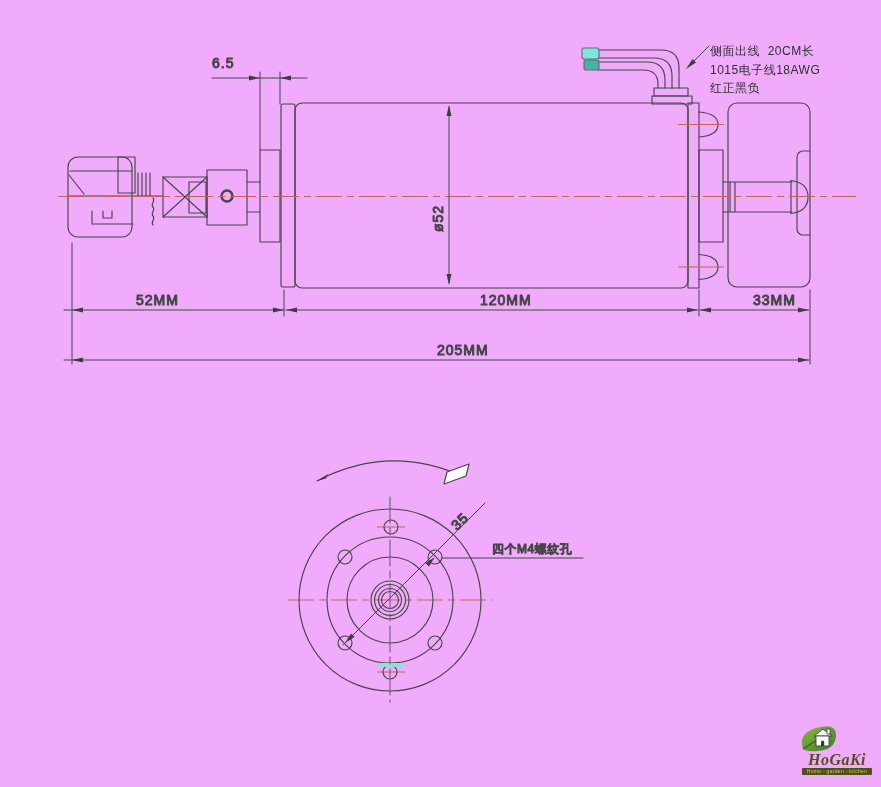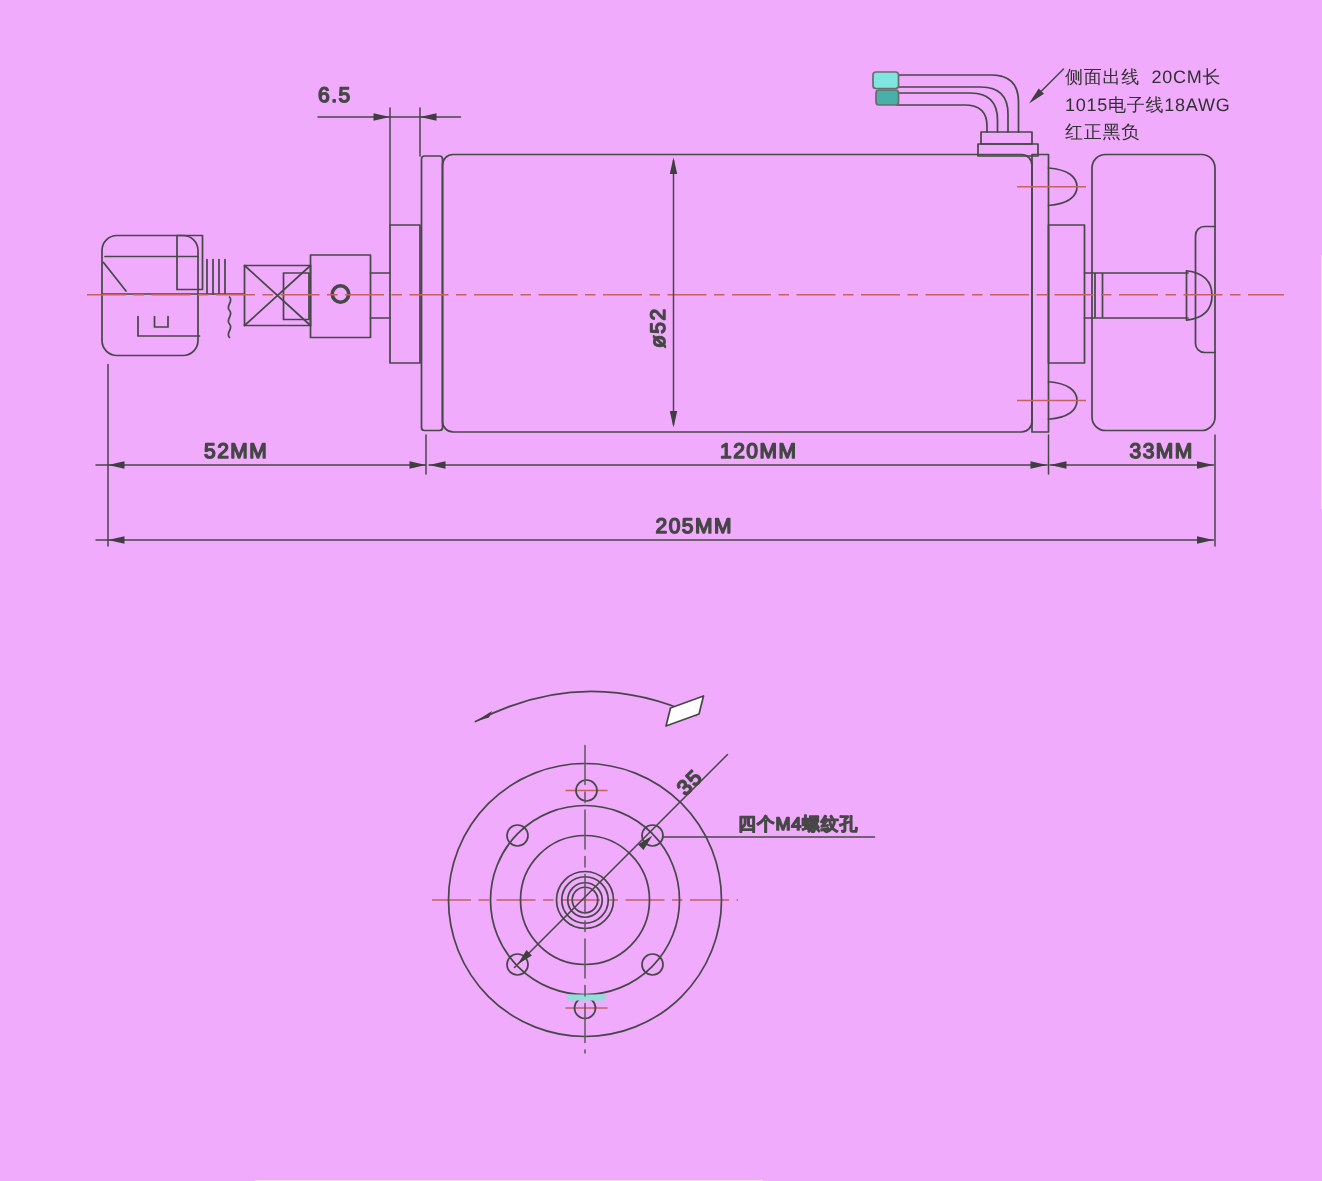--- a/index.html
+++ b/index.html
@@ -143,13 +143,33 @@
 
     <path d="M442,558 H583" class="thin"></path>
     <text class="cjk" x="492" y="553">四个M4螺纹孔</text>
 
     <path d="M317,481 Q390,443 464,477"></path>
     <polygon class="arrow" points="317,481 328,474 326,478.4"></polygon>
     <polygon points="447,472 469,464 466,476 444,484" fill="#ffffff"></polygon>
   </g>
 </svg>
 
+<div class="logo">
+  <div class="logo-leaf">
+    <svg width="42" height="28" viewBox="0 0 42 28">
+      <defs>
+        <linearGradient id="lg" x1="0" y1="0" x2="1" y2="1">
+          <stop offset="0" stop-color="#8abb3f"></stop>
+          <stop offset="1" stop-color="#3f7d27"></stop>
+        </linearGradient>
+      </defs>
+      <path d="M6,25 Q1,9 19,4 Q40,-2 39,12 Q38,26 20,27 Q10,28 6,25 Z" fill="url(#lg)"></path>
+      <path d="M6,25 Q16,18 26,13" stroke="#2f5d1d" stroke-width="1.2" fill="none"></path>
+      <polygon points="17,12 26,5 35,12" fill="#ffffff" stroke="#333" stroke-width="0.8"></polygon>
+      <rect x="30" y="5" width="3" height="5" fill="#ffffff" stroke="#333" stroke-width="0.7"></rect>
+      <rect x="19" y="12" width="13" height="10" fill="#ffffff" stroke="#333" stroke-width="0.8"></rect>
+      <path d="M24,22 v-4 a1.6,1.6 0 0 1 3.2,0 v4 Z" fill="#3a3a3a"></path>
+    </svg>
+  </div>
+  <div class="logo-name">HoGaKi</div>
+  <div class="logo-bar">Home - garden - kitchen</div>
+</div>
 </div>
 
 </body></html>

